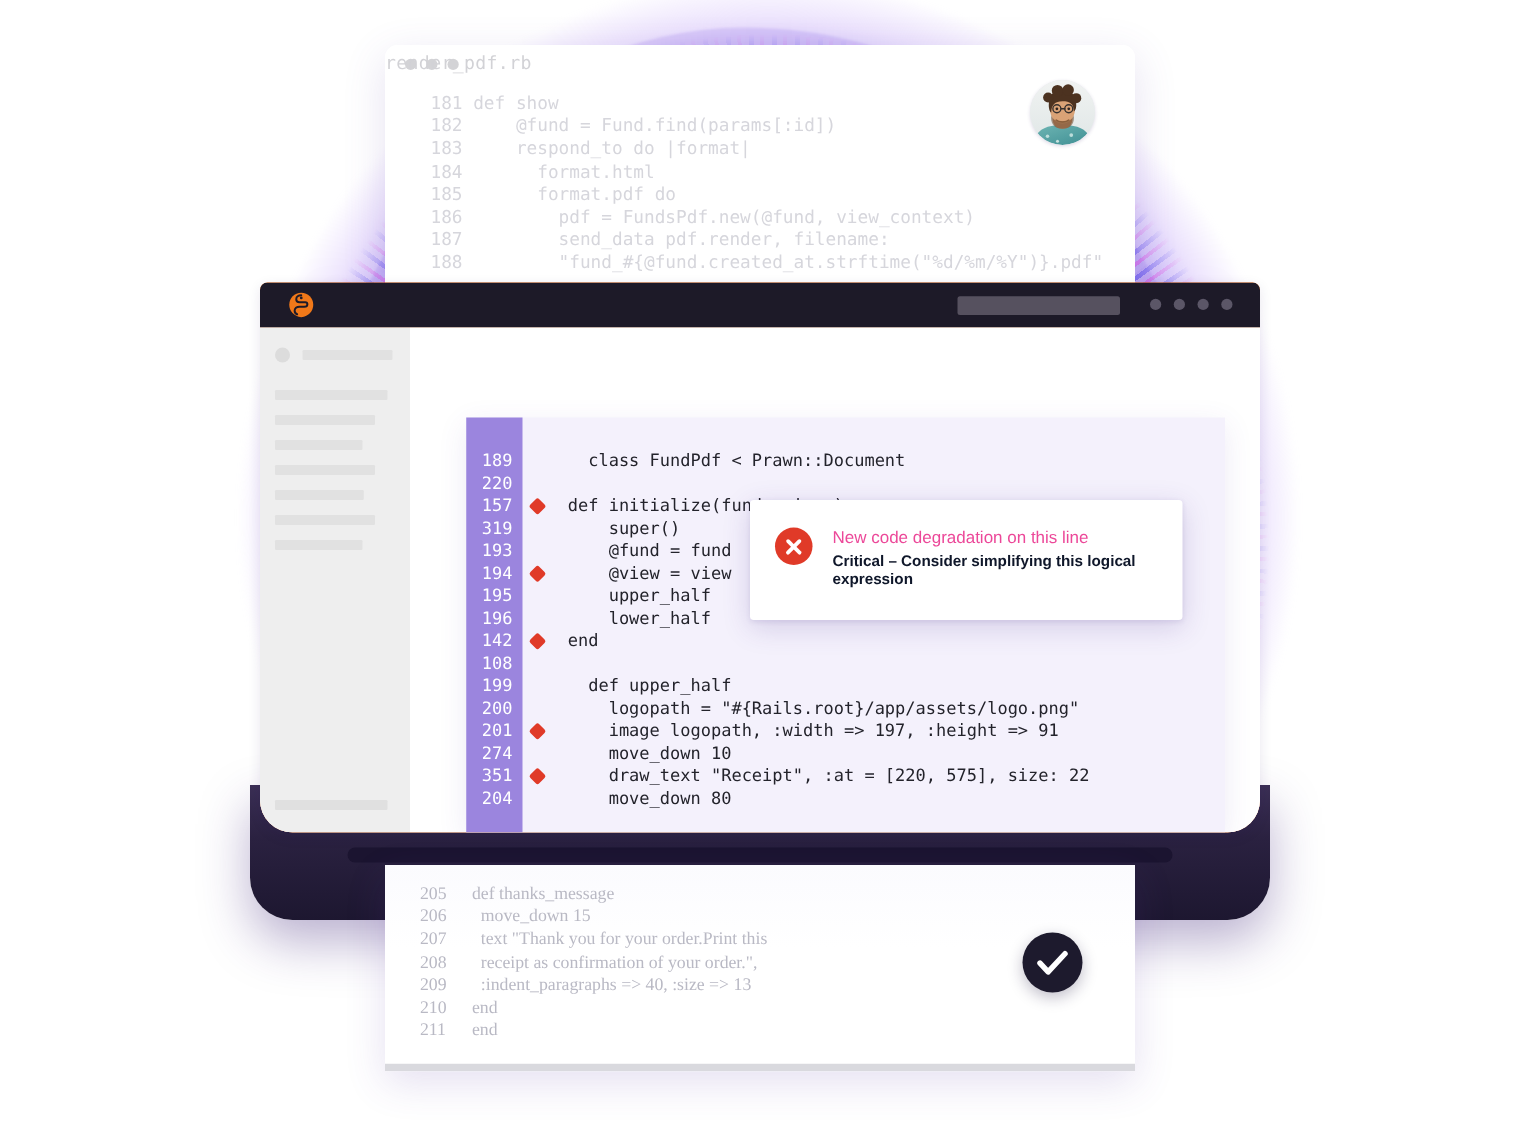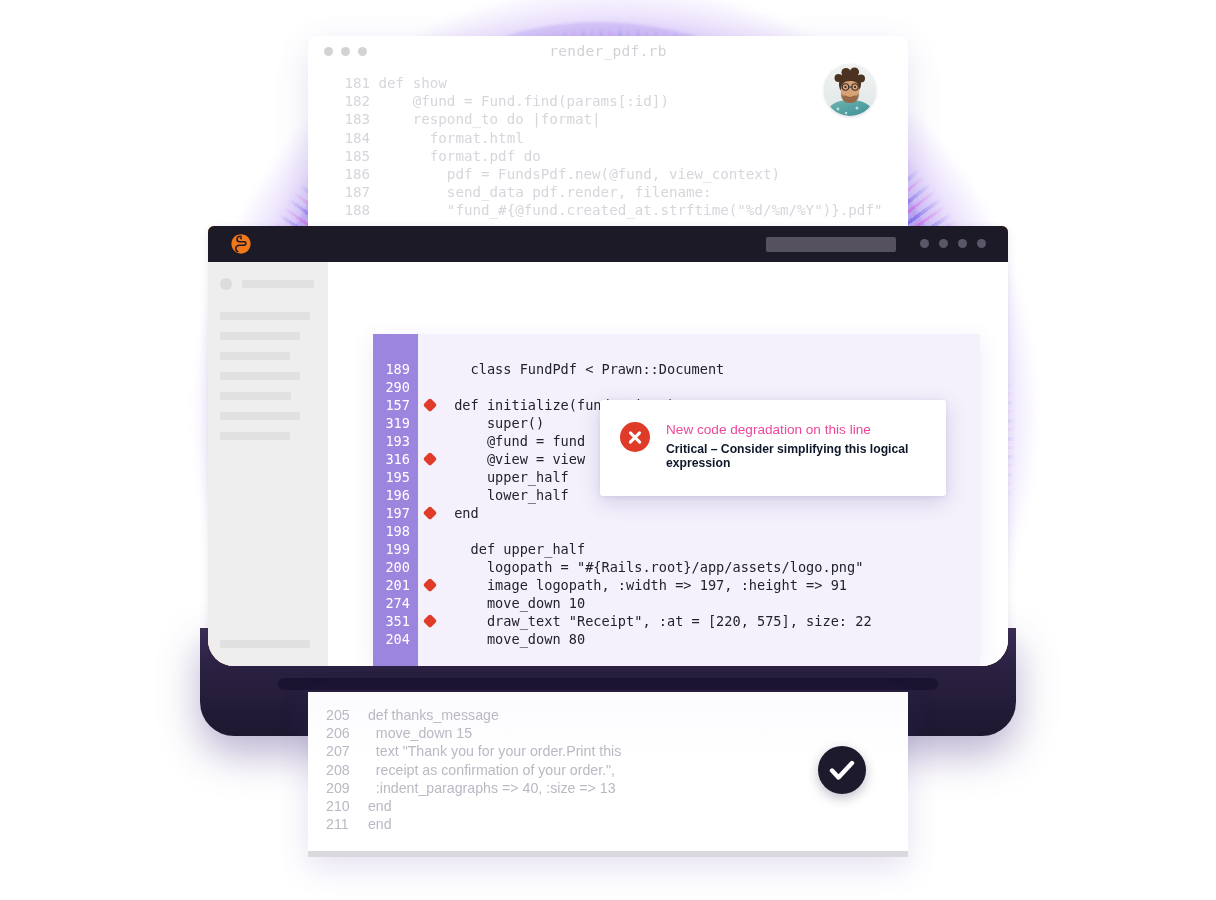--- a/index.html
+++ b/index.html
@@ -104,21 +104,20 @@
   }
   .bw-titlebar {
     height: 34px;
     position: relative;
     background: #ffffff;
   }
   .bw-dots { position: absolute; left: 16px; top: 11px; display: flex; gap: 8px; }
   .bw-dots i { width: 9px; height: 9px; border-radius: 50%; background: #d3d3d6; display: block; }
   .bw-title {
     position: absolute; left: 0; right: 0; top: 7px;
-    text-align: center;
     font-family: "DejaVu Sans Mono", monospace;
     font-size: 14.5px;
     letter-spacing: .3px;
     color: #d2d2d6;
   }
   .bw-code {
     padding: 4px 0 0 24px;
     font-family: "DejaVu Sans Mono", monospace;
     font-size: 14.2px;
     line-height: 18.2px;
@@ -289,22 +288,22 @@
   
   .bottom-window {
     position: absolute;
     left: 308px; top: 692px;
     width: 600px; height: 165px;
     background: linear-gradient(180deg, #fbfbfe 0%, #ffffff 40%);
     box-shadow: 0 10px 30px rgba(95,65,170,0.16);
     overflow: hidden;
   }
   .bottom-code {
-    padding: 14px 0 0 18px;
-    font-family: Liberation Sans, sans-serif;
+    padding: 14px 0 0 28px;
+    font-family: Liberation Serif, serif;
     font-size: 14.2px;
     line-height: 18.2px;
     color: #b9b9c4;
     white-space: pre;
   }
   .bottom-code .ln { color: #b9b9c4; display: inline-block; width: 38px; }
   .bw-rule {
     position: absolute;
     left: 0; right: 0; bottom: 0;
     height: 6px;
@@ -438,29 +437,29 @@
               </div>
             </div>
           <div class="sb-foot"></div>
         </div>
 
         <div class="app-main">
 
           <div class="code-panel">
             <div class="gutter" id="gutter">
                 <div>189</div>
-                <div>290</div>
+                <div>220</div>
                 <div>157</div>
                 <div>319</div>
                 <div>193</div>
-                <div>316</div>
+                <div>194</div>
                 <div>195</div>
                 <div>196</div>
-                <div>197</div>
-                <div>198</div>
+                <div>142</div>
+                <div>108</div>
                 <div>199</div>
                 <div>200</div>
                 <div>201</div>
                 <div>274</div>
                 <div>351</div>
                 <div>204</div>
               </div>
             <div class="marks" id="marks">
                 <div></div>
                 <div></div>

